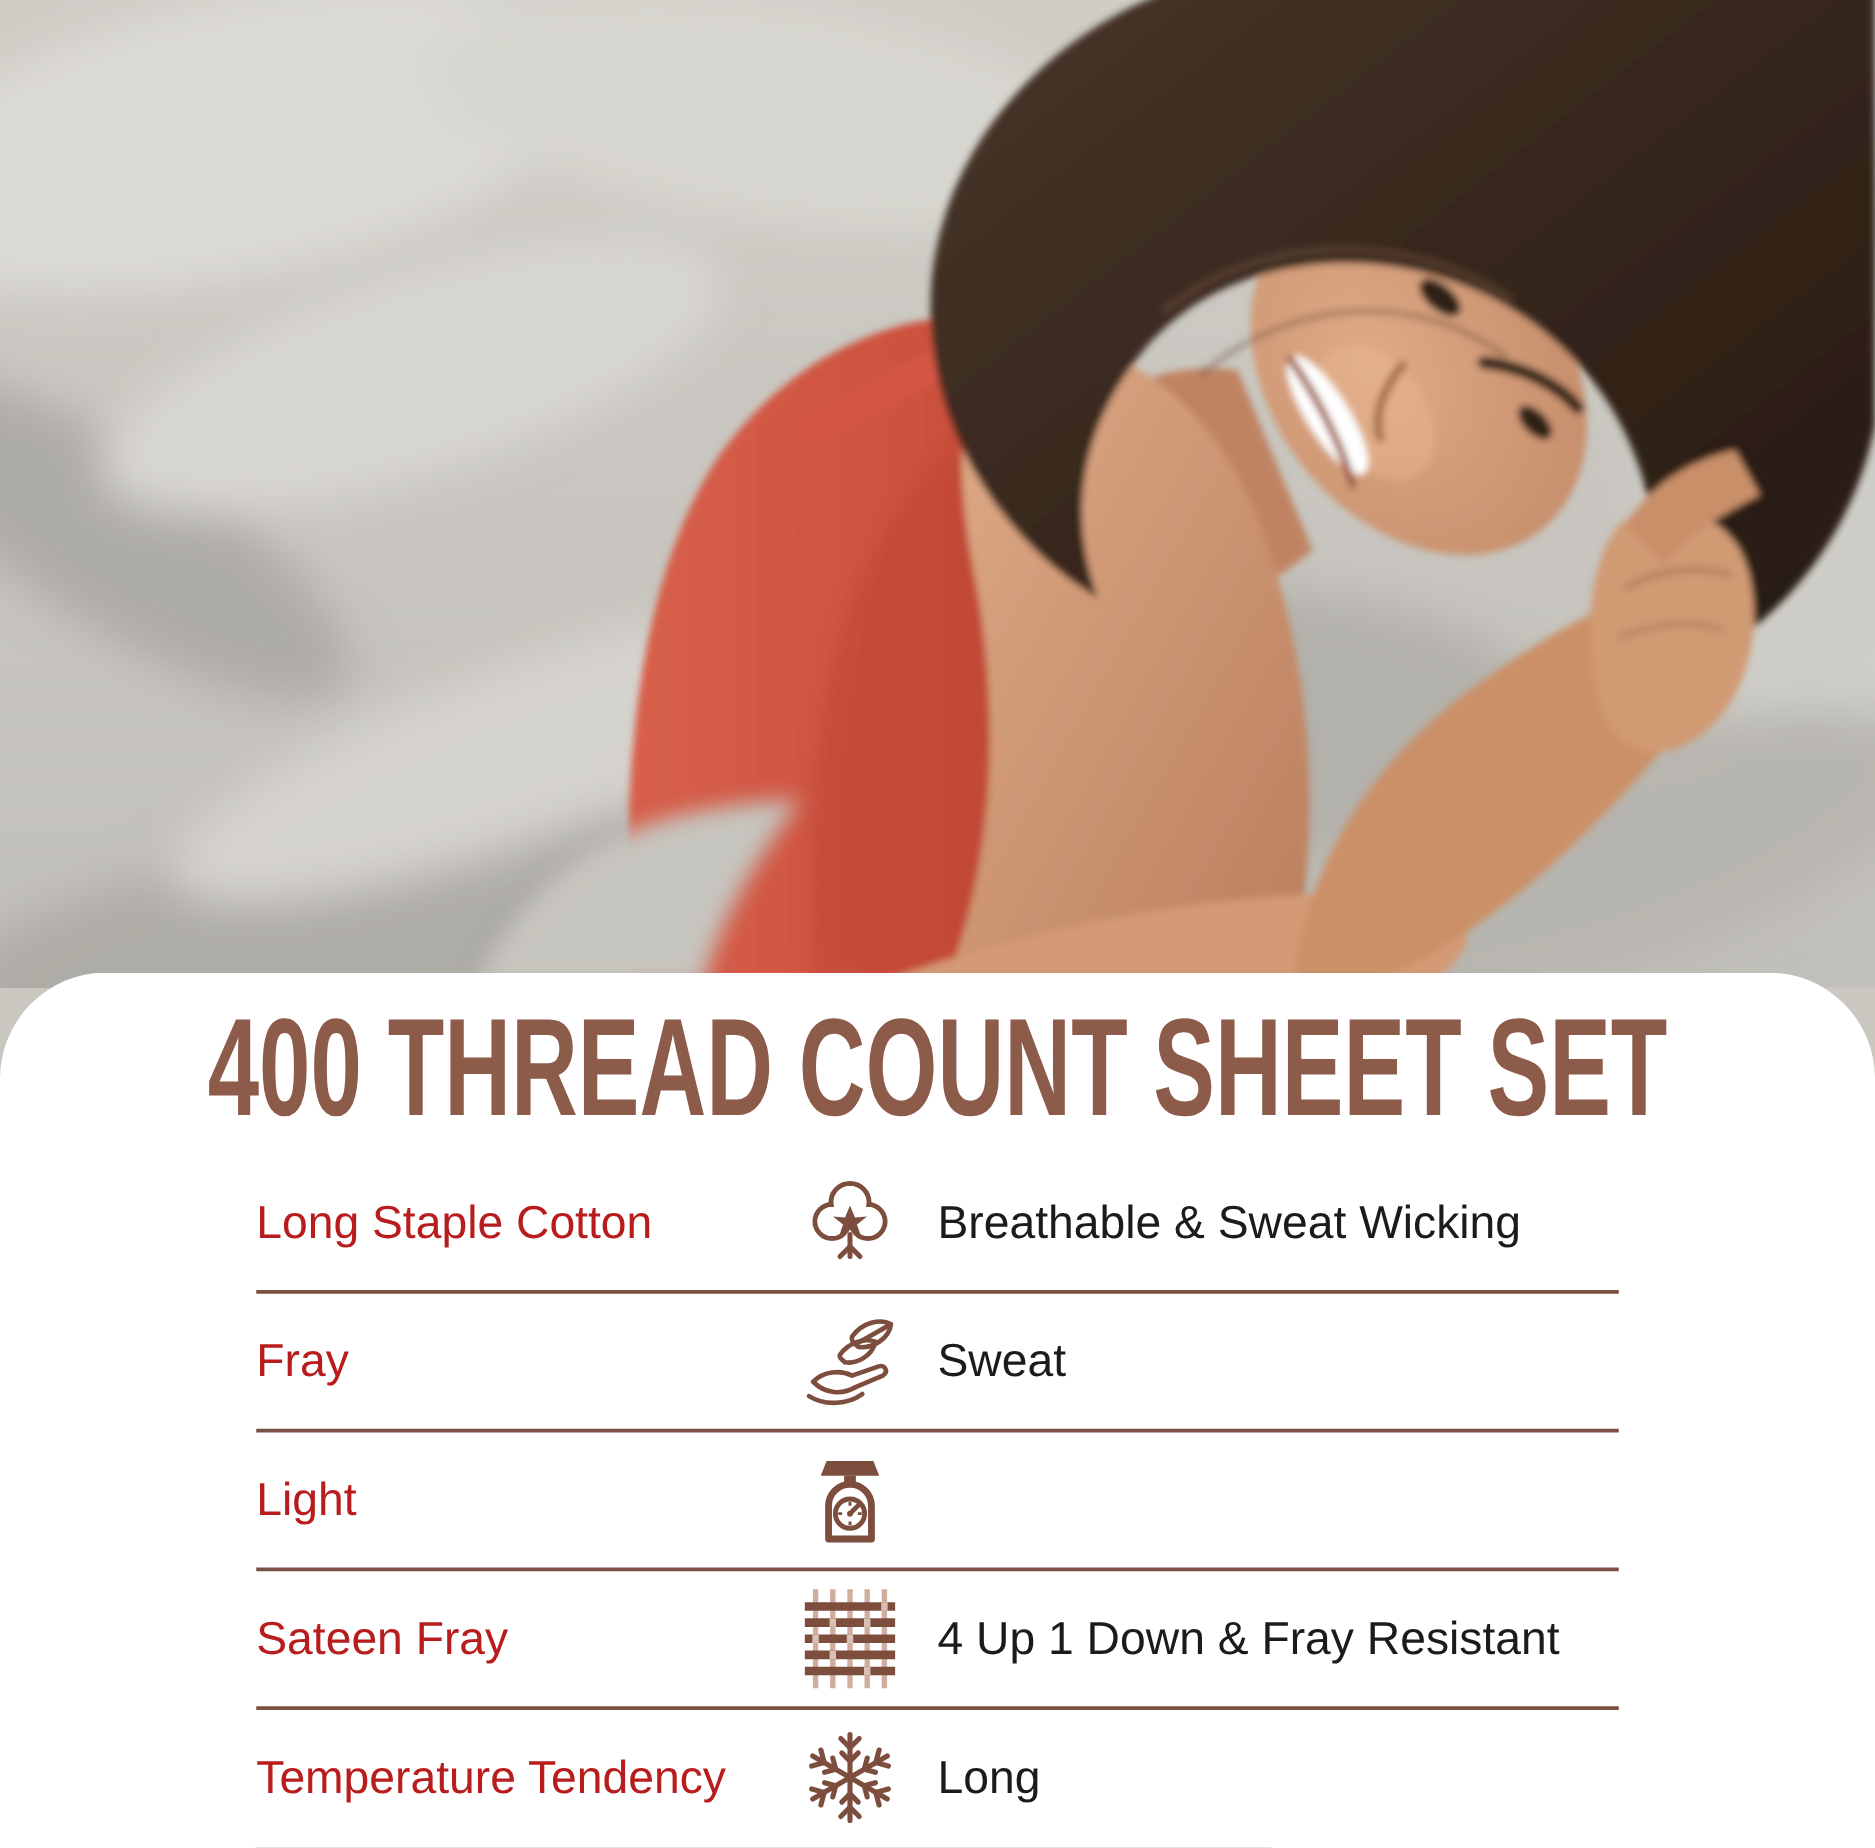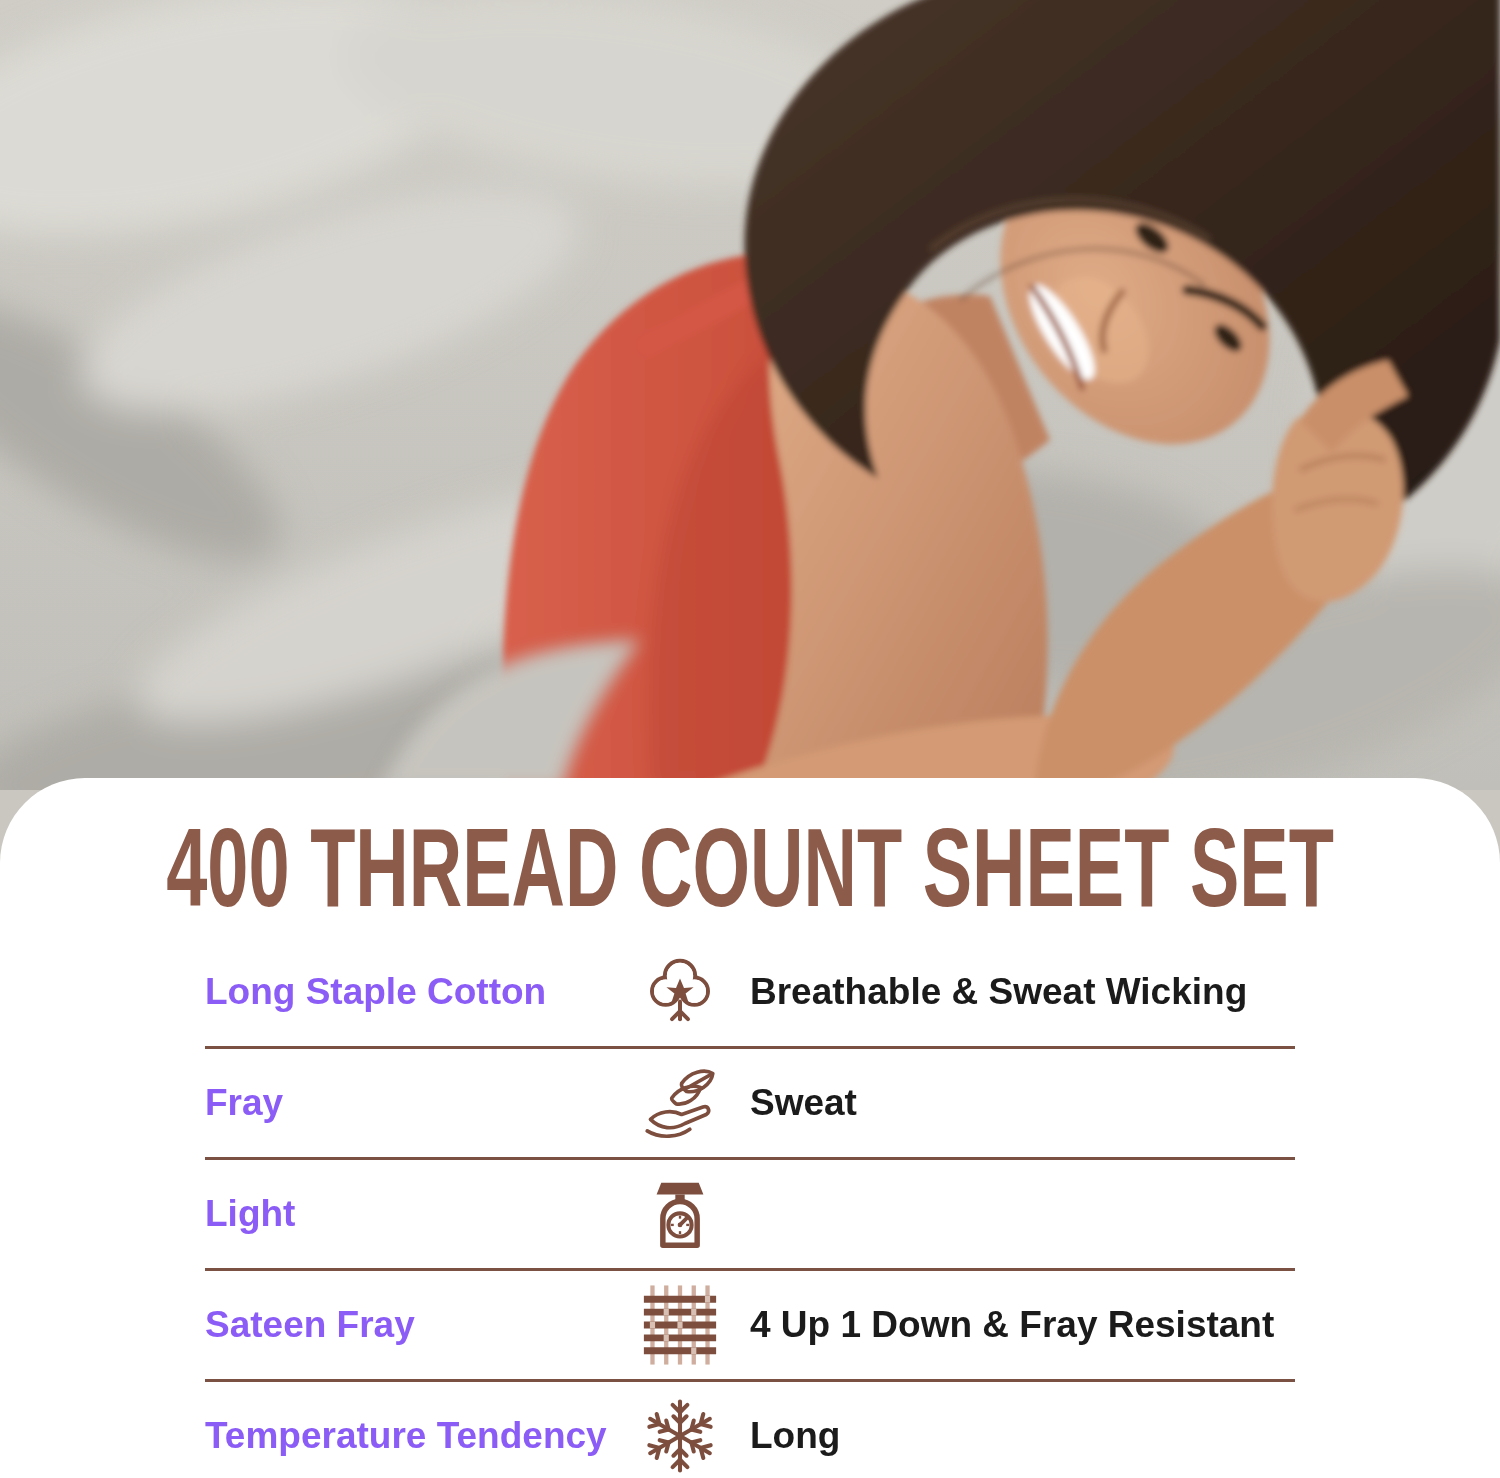--- a/index.html
+++ b/index.html
@@ -8,35 +8,35 @@
     font-family:"Liberation Sans", sans-serif;background:#c9c7c0;
   }
   .hero{position:absolute;left:0;top:0;width:1500px;height:790px;}
   .hero svg{display:block;width:100%;height:100%;}
   .panel{
     position:absolute;left:0;top:778px;width:1500px;height:700px;
     background:#ffffff;border-radius:85px 85px 0 0;
   }
   .panel-inner{padding:18px 205px 0 205px;}
   .title-wrap{height:118px;text-align:right;overflow:visible;
-    display:flex;align-items:center;justify-content:center;margin-top:14px;}
+    display:flex;align-items:center;justify-content:center;}
   .title-text{
     display:inline-block;white-space:nowrap;
     font-size:74px;font-weight:700;letter-spacing:0px;
     color:#8d5b4a;transform:scaleY(1.5);transform-origin:50% 55%;
   }
   .feature-table{margin-top:10px;}
   .feature-row{
     display:grid;grid-template-columns:405px 140px 1fr;
     align-items:center;height:108px;border-bottom:3px solid #7b5144;
   }
   .feature-row:last-child{border-bottom:none;}
-  .f-label{font-size:37px;color:#8b5cf6;font-weight:700;}
+  .f-label{font-size:37px;color:#b91c1c;font-weight:400;}
   .f-icon{display:flex;align-items:center;justify-content:center;}
-  .f-value{font-size:37px;color:#1b1b1b;font-weight:700;padding-left:0px;}
+  .f-value{font-size:37px;color:#1b1b1b;font-weight:400;padding-left:0px;}
   .ic{display:block;}
 </style>
 </head>
 <body>
 
 <div class="hero">
   <svg viewBox="0 0 1500 790" preserveAspectRatio="none">
     <defs>
       <linearGradient id="sheetBase" x1="0" y1="0" x2="0" y2="1">
         <stop offset="0" stop-color="#cfcdc6"></stop>

